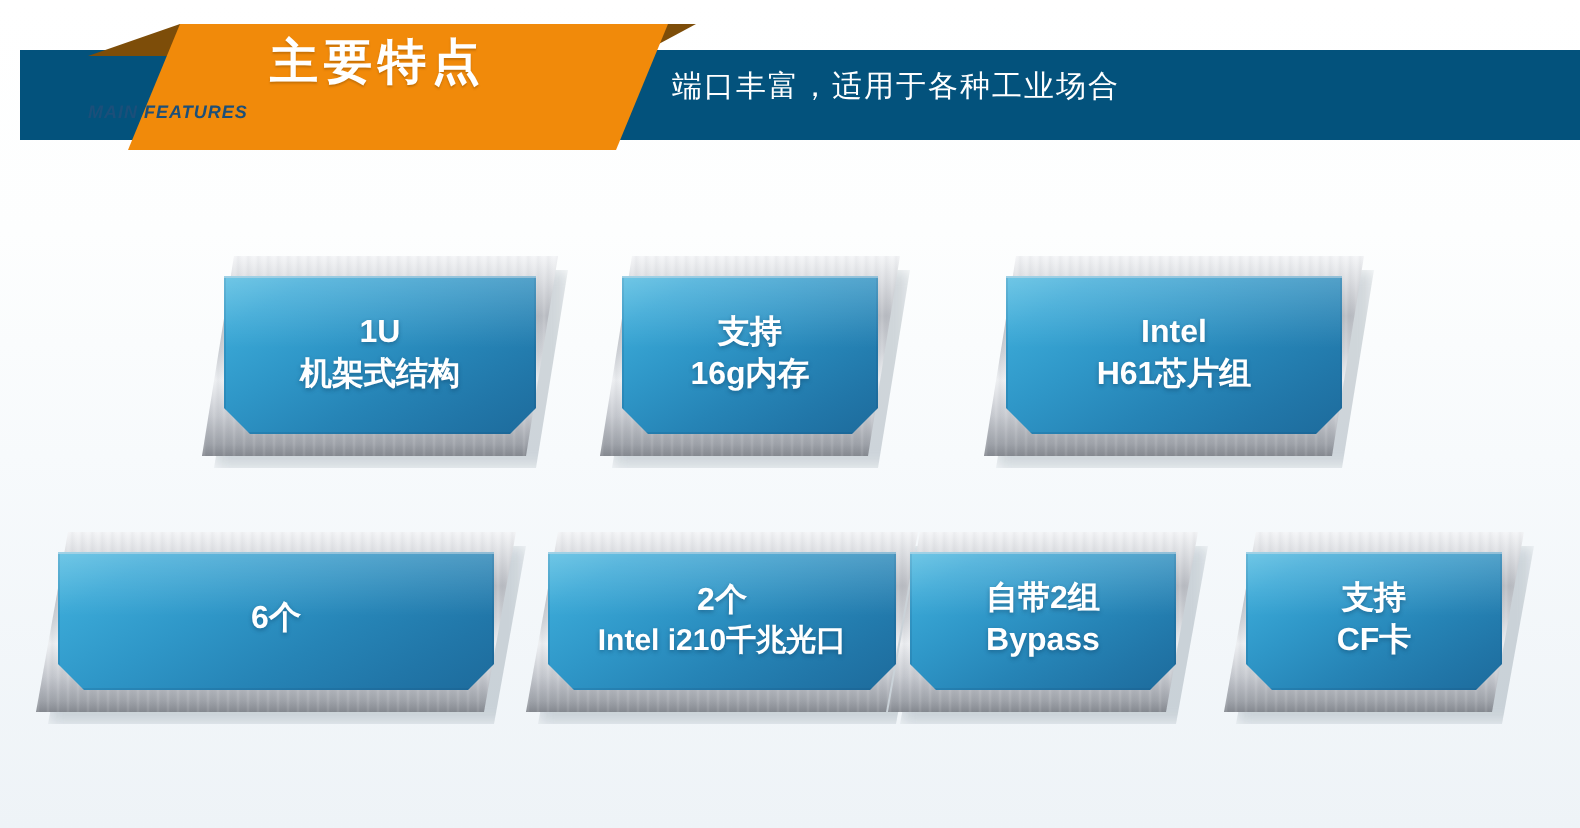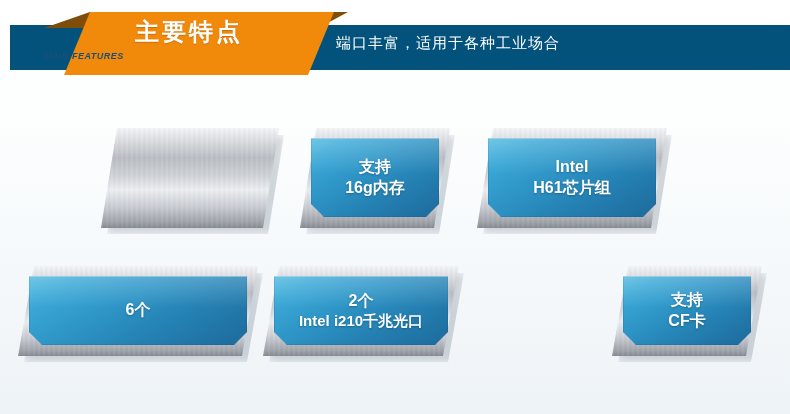--- a/index.html
+++ b/index.html
@@ -204,32 +204,36 @@
   <div class="hdr-title">主要特点</div>
   <div class="hdr-subtitle-en">MAIN FEATURES</div>
   <div class="hdr-tagline">端口丰富，适用于各种工业场合</div>
 </div>
 
 <div class="row" id="row1">
 
   <div class="fbox" style="left:101px; width:178px; height:100px;">
     <div class="shadow"></div>
     <div class="frame"></div>
+    <div class="panel">
+      <div class="line line1">1U</div>
+      <div class="line line2">机架式结构</div>
+    </div>
   </div>
 
   <div class="fbox" style="left:300px; width:150px; height:100px;">
     <div class="shadow"></div>
     <div class="frame"></div>
     <div class="panel">
       <div class="line line1">支持</div>
       <div class="line line2">16g内存</div>
     </div>
   </div>
 
-  <div class="fbox" style="left:477px; width:190px; height:100px;text-decoration:underline;">
+  <div class="fbox" style="left:492px; width:190px; height:100px;text-decoration:underline;">
     <div class="shadow"></div>
     <div class="frame"></div>
     <div class="panel">
       <div class="line line1">Intel</div>
       <div class="line line2">H61芯片组</div>
     </div>
   </div>
 
 </div>
 
@@ -245,20 +249,28 @@
 
   <div class="fbox wide" style="left:263px; width:196px; height:90px;">
     <div class="shadow"></div>
     <div class="frame"></div>
     <div class="panel">
       <div class="line line1">2个</div>
       <div class="line line2">Intel i210千兆光口</div>
     </div>
   </div>
 
+  <div class="fbox" style="left:444px; width:155px; height:90px;">
+    <div class="shadow"></div>
+    <div class="frame"></div>
+    <div class="panel">
+      <div class="line line1">自带2组</div>
+      <div class="line line2">Bypass</div>
+    </div>
+  </div>
 
   <div class="fbox" style="left:612px; width:150px; height:90px;">
     <div class="shadow"></div>
     <div class="frame"></div>
     <div class="panel">
       <div class="line line1">支持</div>
       <div class="line line2">CF卡</div>
     </div>
   </div>
 

